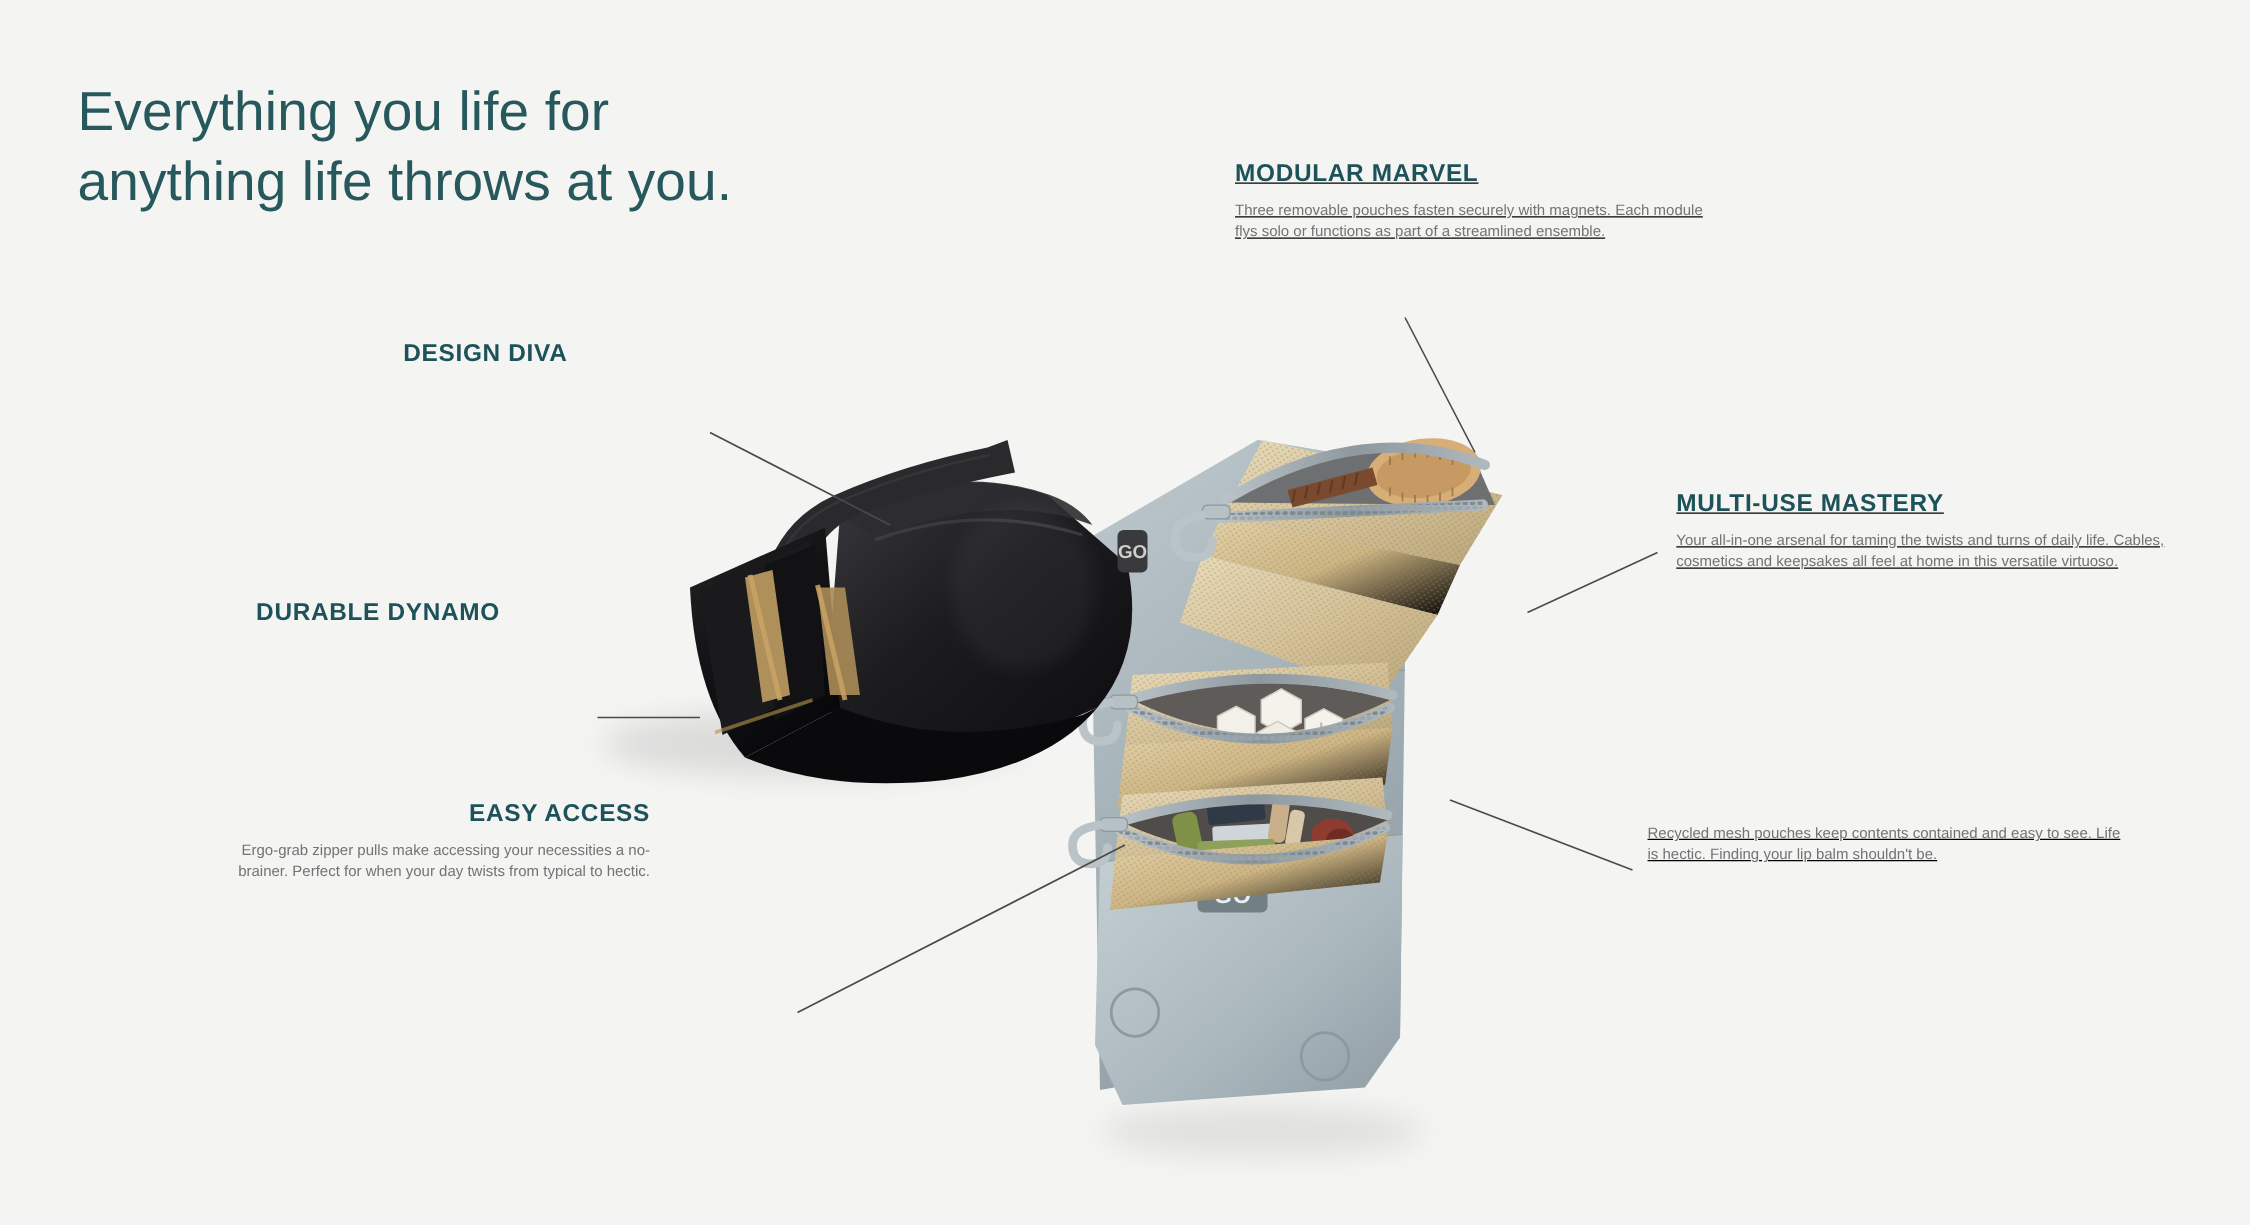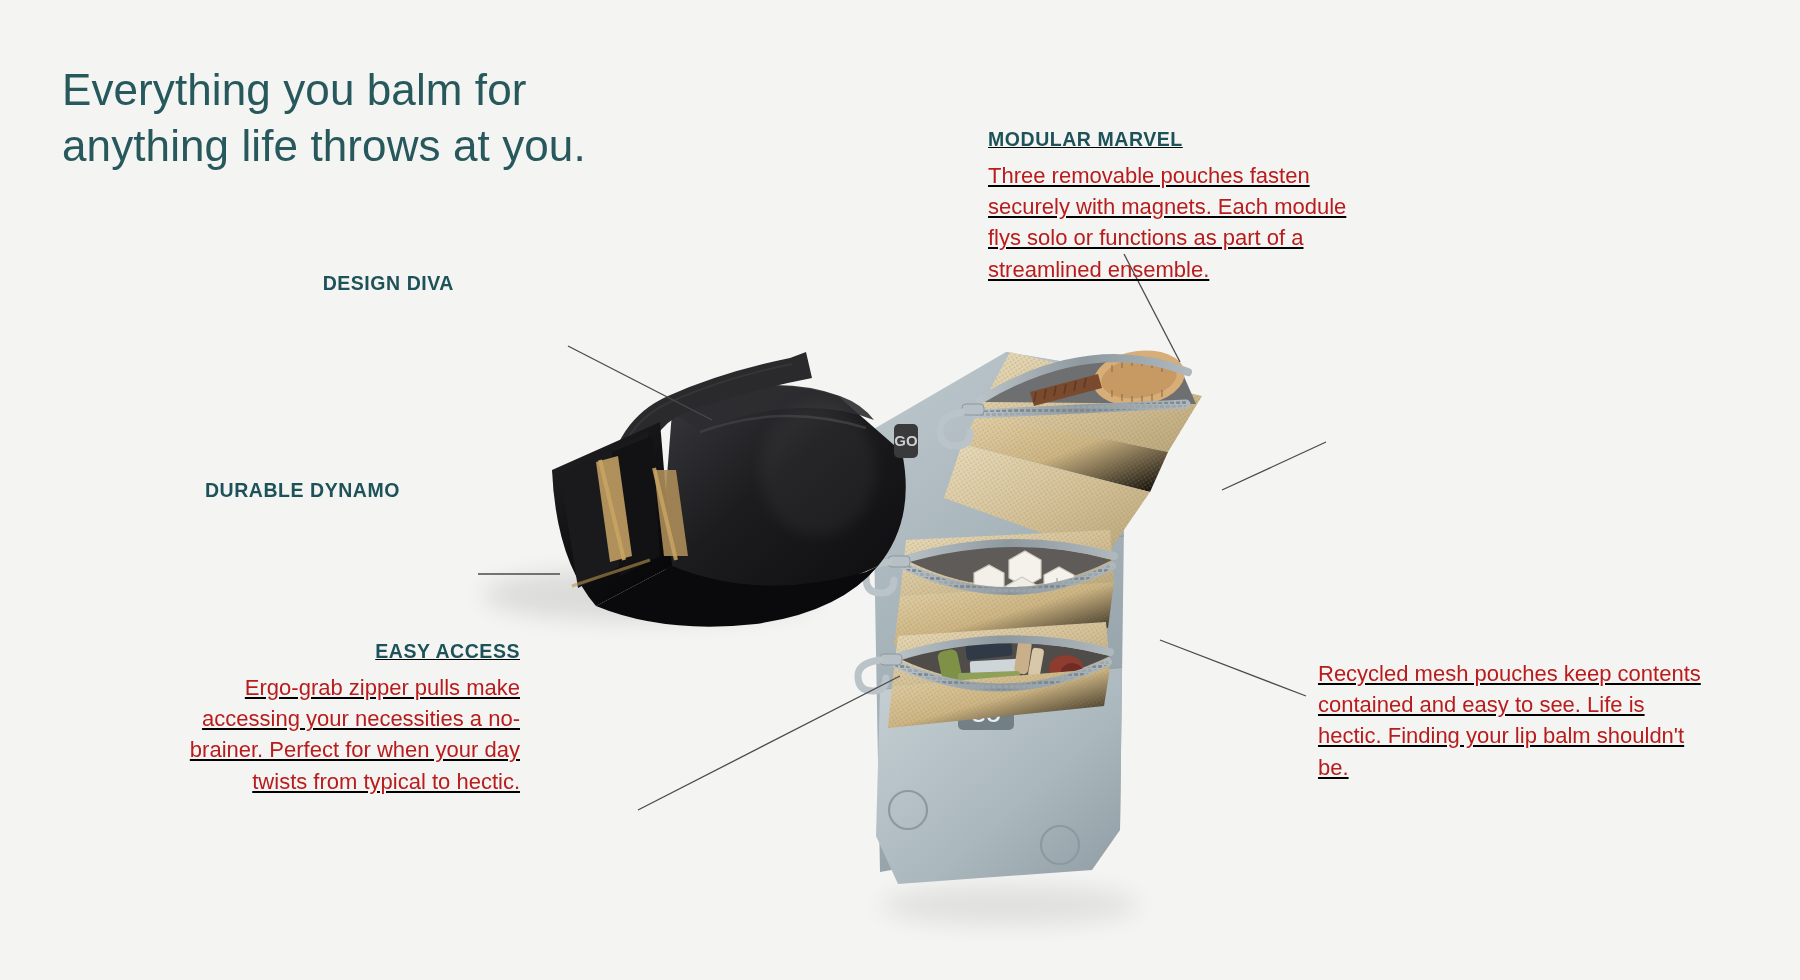--- a/index.html
+++ b/index.html
@@ -21,29 +21,29 @@
   .headline span{display:block;}
 
   
   .callout{position:absolute;}
   .callout h3{
     margin:0 0 9px 0;
     font-size:19.5px;font-weight:700;letter-spacing:.55px;
     color:#1d5259;text-transform:uppercase;
   }
   .callout p{
-    margin:0;font-size:22px;line-height:1.42;
-    color:#b91c1c;font-weight:400;
+    margin:0;font-size:12px;line-height:1.42;
+    color:#737373;font-weight:400;
   }
   .align-right{text-align:right;}
   .align-left{text-align:left;text-decoration:underline;}
 
   #c-design{left:88px;top:256px;width:366px;margin-top:16px;}
   #c-durable{left:88px;top:455px;width:312px;margin-top:24px;}
-  #c-easy{left:168px;top:640px;width:352px;text-decoration:underline;}
+  #c-easy{left:168px;top:640px;width:352px;}
   #c-modular{left:988px;top:128px;width:390px;}
   #c-multi{left:1341px;top:392px;width:400px;}
   #c-fill{left:1318px;top:658px;width:390px;}
 
   
   #lines{position:absolute;inset:0;pointer-events:none;}
 
   
   #art{position:absolute;inset:0;}
   .lbl{font-family:"Liberation Sans",sans-serif;}
@@ -278,21 +278,21 @@
       <line x1="568" y1="346" x2="712" y2="420"></line>
       <line x1="478" y1="574" x2="560" y2="574"></line>
       <line x1="638" y1="810" x2="900" y2="676"></line>
       <line x1="1124" y1="254" x2="1180" y2="362"></line>
       <line x1="1222" y1="490" x2="1326" y2="442"></line>
       <line x1="1160" y1="640" x2="1306" y2="696"></line>
     </g>
   </svg>
 
   <div class="headline">
-    <span>Everything you balm for</span>
+    <span>Everything you life for</span>
     <span>anything life throws at you.</span>
   </div>
 
   <div class="callout align-right" id="c-design">
     <h3>DESIGN DIVA</h3>
   </div>
 
   <div class="callout align-right" id="c-durable">
     <h3>DURABLE DYNAMO</h3>
   </div>
@@ -300,18 +300,22 @@
   <div class="callout align-right" id="c-easy">
     <h3>EASY ACCESS</h3>
     <p>Ergo-grab zipper pulls make accessing your necessities a no-brainer. Perfect for when your day twists from typical to hectic.</p>
   </div>
 
   <div class="callout align-left" id="c-modular">
     <h3>MODULAR MARVEL</h3>
     <p>Three removable pouches fasten securely with magnets. Each module flys solo or functions as part of a streamlined ensemble.</p>
   </div>
 
+  <div class="callout align-left" id="c-multi">
+    <h3>MULTI-USE MASTERY</h3>
+    <p>Your all-in-one arsenal for taming the twists and turns of daily life. Cables, cosmetics and keepsakes all feel at home in this versatile virtuoso.</p>
+  </div>
 
   <div class="callout align-left" id="c-fill">
     <p>Recycled mesh pouches keep contents contained and easy to see. Life is hectic. Finding your lip balm shouldn't be.</p>
   </div>
 
 </div>
 
 </body></html>

